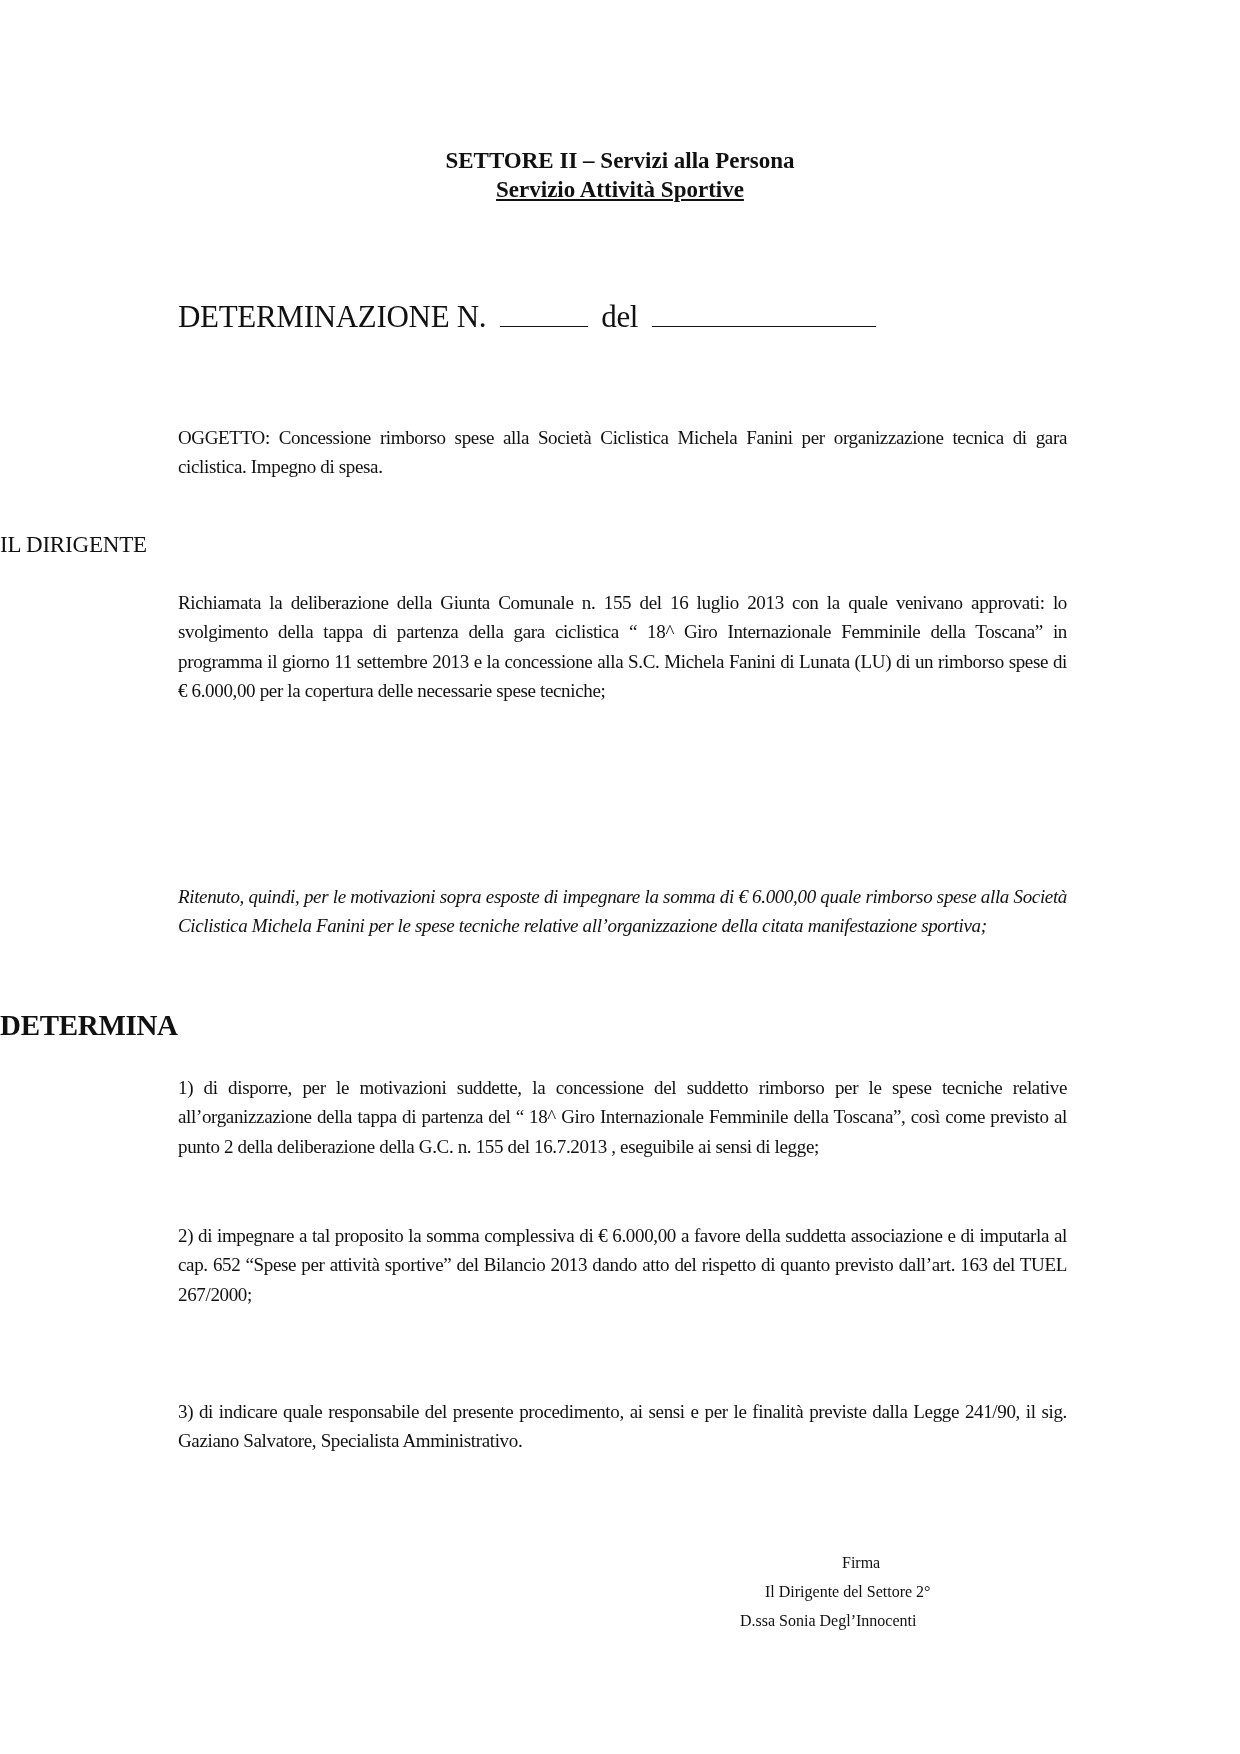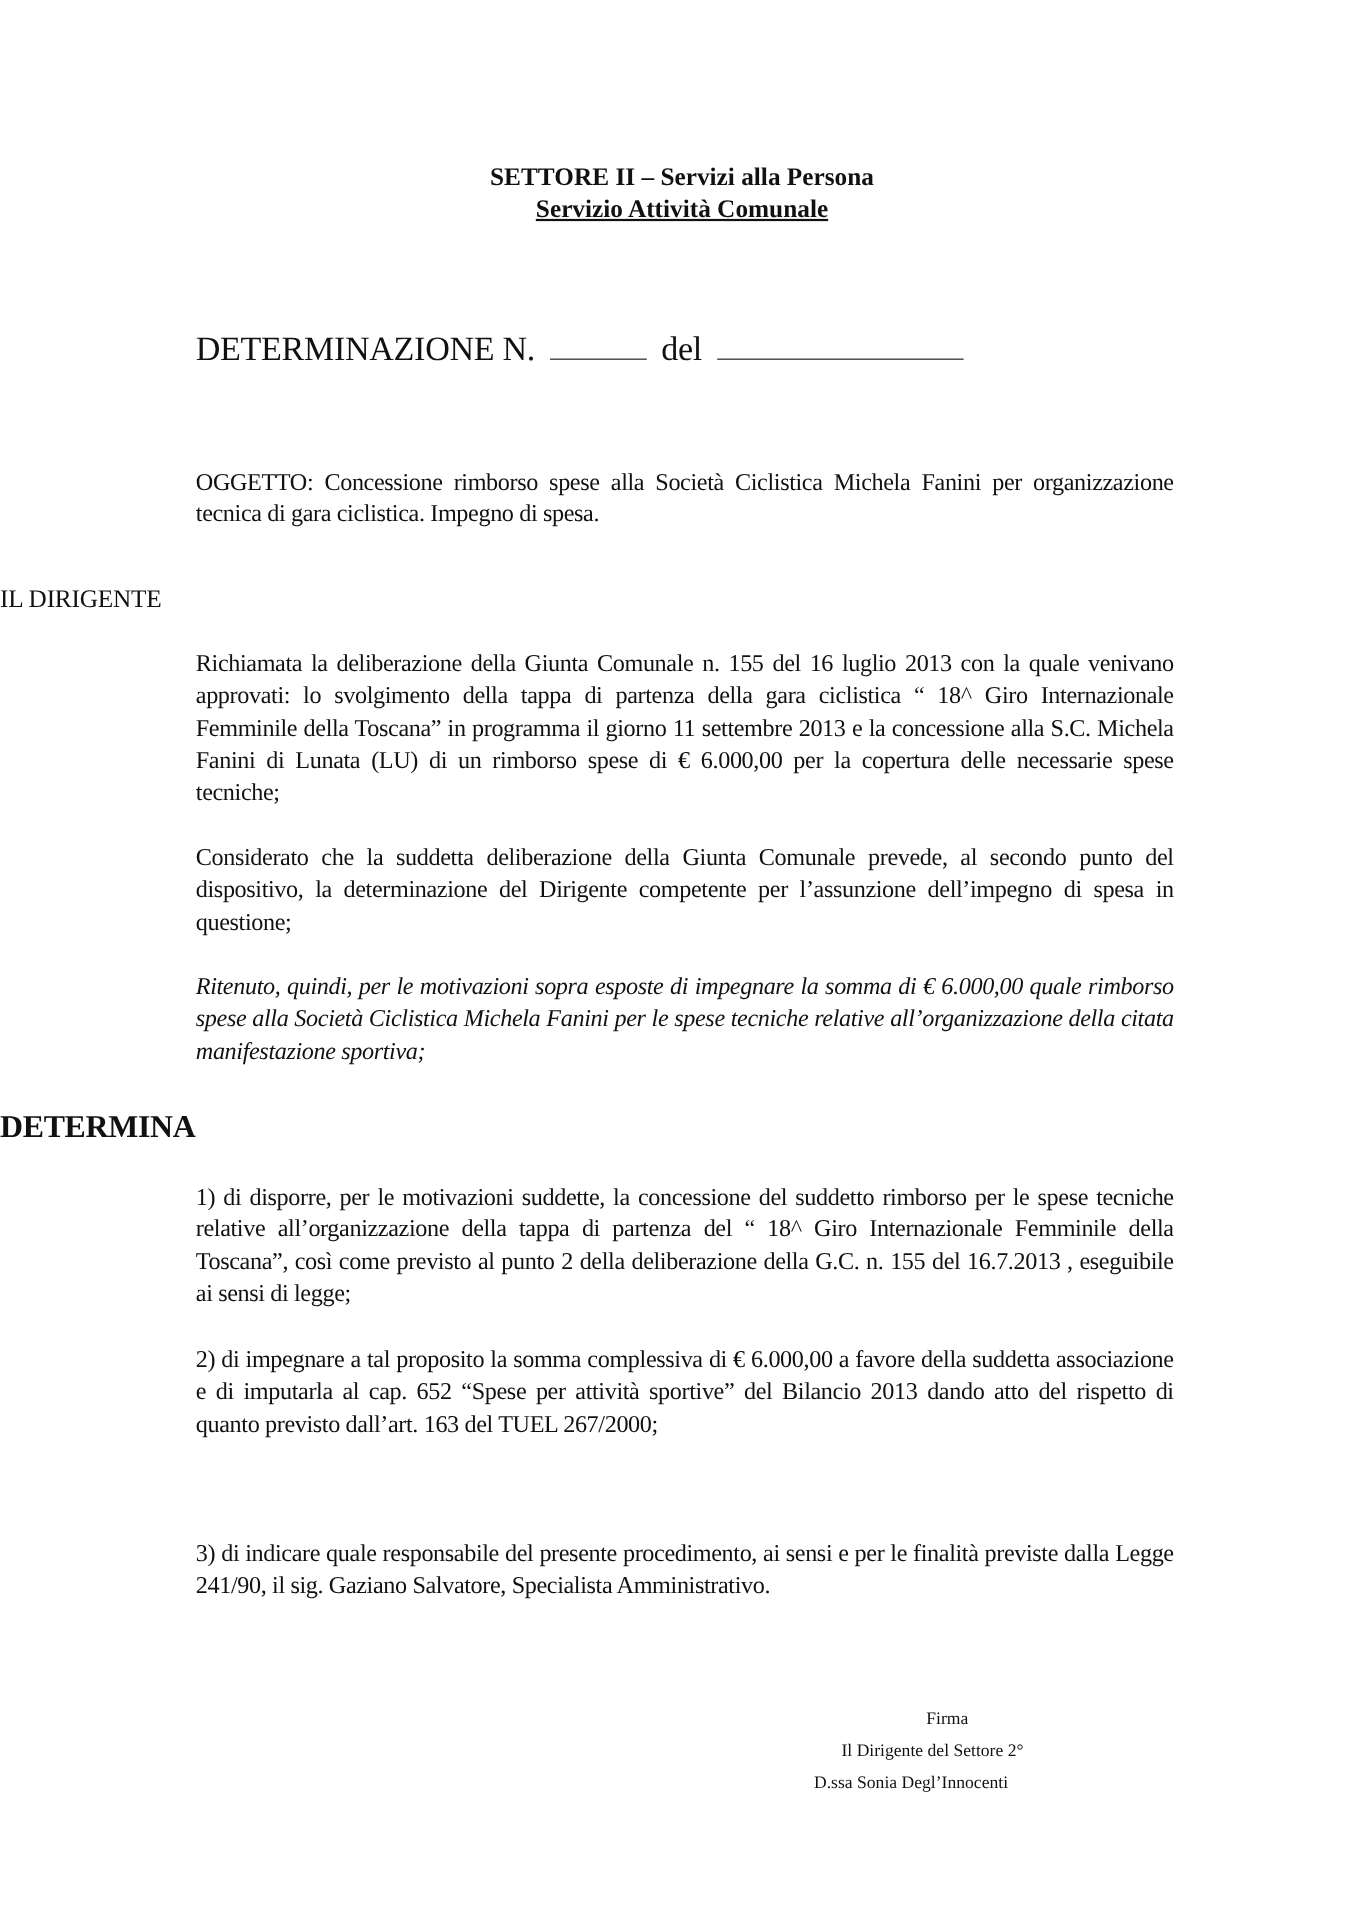--- a/index.html
+++ b/index.html
@@ -45,21 +45,21 @@
       height: 20px;
       vertical-align: baseline;
       margin: 0 6px;
     }
     .det-line .blank.n { width: 88px; }
     .det-line .blank.d { width: 224px; }
     .block {
       position: absolute;
       left: 178px;
       width: 889px;
-      font-size: 22px;
+      font-size: 19px;
       line-height: 29.3px;
       text-align: justify;
       letter-spacing: -0.35px;
       word-spacing: 0px;
     }
     .block p { margin: 0; }
     .centered {
       position: absolute;
       left: 0; right: 0;
       text-align: left;
@@ -86,43 +86,40 @@
     .signature .l1 { padding-left: 102px; }
     .signature .l2 { padding-left: 25px; }
   </style>
 </head>
 <body>
 
 <div class="page">
 
   <div class="header">
     <div>SETTORE II – Servizi alla Persona</div>
-    <div class="sub">Servizio Attività Comunale</div>
+    <div class="sub">Servizio Attività Sportive</div>
   </div>
 
   <div class="det-line">
     <span>DETERMINAZIONE  N.</span>
     <span class="blank n"></span>
     <span>del</span>
     <span class="blank d"></span>
   </div>
 
   <div class="block" style="top:423px;">
     <p>OGGETTO:  Concessione rimborso spese alla Società Ciclistica Michela Fanini per organizzazione tecnica  di gara ciclistica. Impegno di spesa.</p>
   </div>
 
   <div class="centered dirigente-title">IL DIRIGENTE</div>
 
   <div class="block" style="top:588px;">
     <p>Richiamata la deliberazione della Giunta Comunale n. 155 del 16 luglio 2013 con la quale venivano approvati: lo svolgimento della tappa di partenza della gara ciclistica “ 18^ Giro Internazionale Femminile della Toscana” in programma  il giorno 11 settembre 2013 e la  concessione alla S.C. Michela Fanini di Lunata (LU) di un rimborso spese di € 6.000,00 per la copertura  delle necessarie spese tecniche;</p>
   </div>
 
-  <div class="block" style="top:764px;">
-    <p>Considerato che la suddetta deliberazione della Giunta Comunale prevede, al secondo punto del dispositivo, la determinazione del Dirigente competente per l’assunzione dell’impegno di spesa in questione;</p>
-  </div>
 
   <div class="block" style="top:882px;font-style:italic;">
     <p>Ritenuto, quindi,  per le motivazioni sopra esposte di impegnare la somma di € 6.000,00 quale rimborso spese alla Società Ciclistica Michela Fanini per le spese tecniche relative all’organizzazione della citata manifestazione sportiva;</p>
   </div>
 
   <div class="centered determina-title">DETERMINA</div>
 
   <div class="block" style="top:1073px;">
     <p>1) di disporre, per le motivazioni suddette, la concessione del suddetto rimborso per  le spese tecniche relative all’organizzazione della tappa di partenza del “ 18^ Giro Internazionale Femminile della Toscana”, così come previsto al punto 2 della deliberazione della G.C.  n. 155 del  16.7.2013 , eseguibile ai sensi di legge;</p>
   </div>

